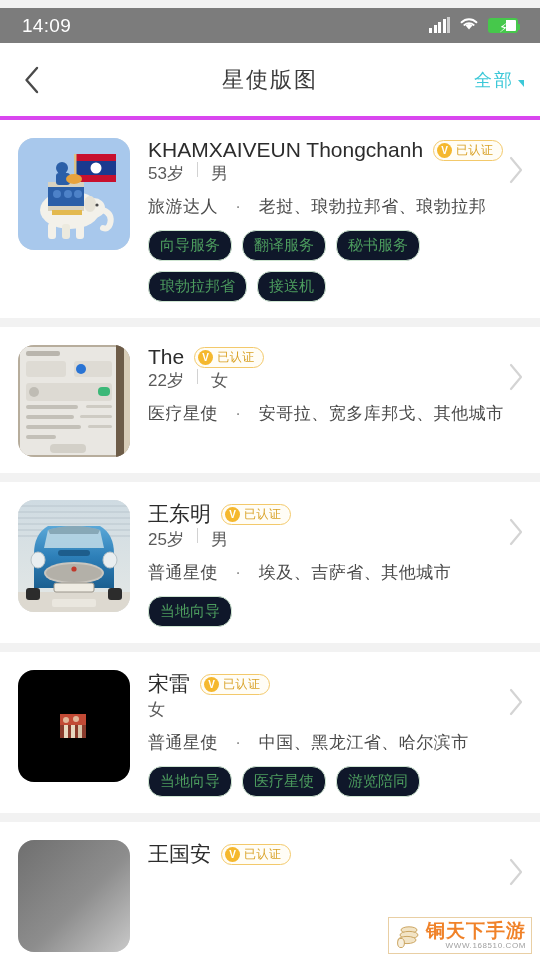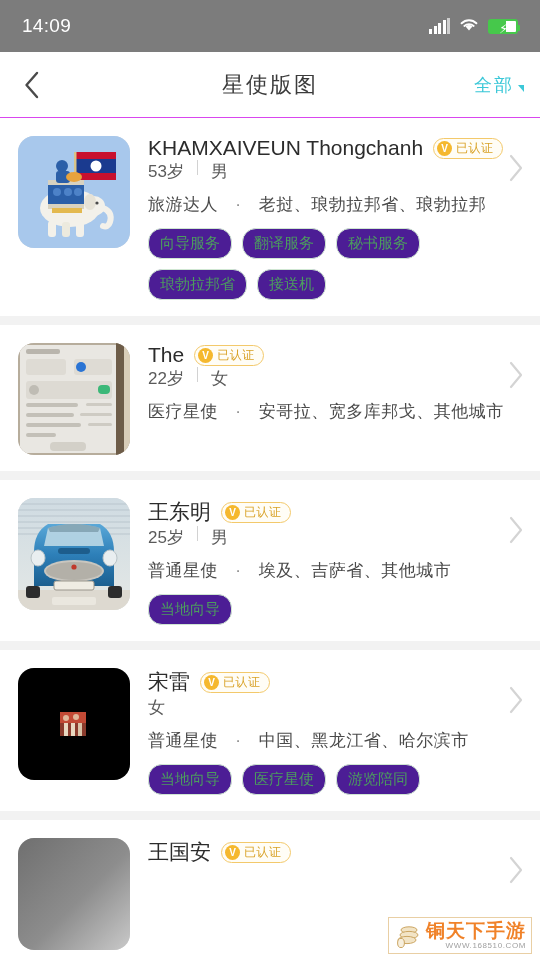--- a/index.html
+++ b/index.html
@@ -6,23 +6,23 @@
   html,body { width:540px; height:960px; }
   body {
     font-family:"Liberation Sans","DejaVu Sans",sans-serif;
     background:#f2f2f2;
     overflow:hidden;
     position:relative;
   }
 
   
   .statusbar {
-    height:52px; background:#7c7c7c;
+    height:35px; background:#7c7c7c;
     display:flex; align-items:center; justify-content:space-between;
-    padding:0 22px; color:#fff;
+    padding:0 22px; color:#fff;margin-top:8px;
   }
   .status-time { font-size:19px; letter-spacing:.3px; }
   .status-icons { display:flex; align-items:center; gap:9px; }
 
   .signal { display:flex; align-items:flex-end; gap:1.5px; height:15px; }
   .signal i { display:block; width:3px; background:#ffffff; }
   .signal i:nth-child(1){height:5px;} .signal i:nth-child(2){height:8px;}
   .signal i:nth-child(3){height:11px;} .signal i:nth-child(4){height:14px;}
   .signal i:nth-child(5){height:16px;background:#cfcfcf;}
 
@@ -34,23 +34,23 @@
     content:""; position:absolute; right:-4px; top:4px;
     width:2.5px; height:6px; background:#46c84b; border-radius:0 1px 1px 0;
   }
   .battery .fill{ width:62%; height:100%; background:#46c84b; }
   .battery .bolt{
     position:absolute; left:9px; top:0px; color:#fff; font-size:13px; line-height:15px;
   }
 
   
   .navbar {
-    height:66px; background:#ffffff;
+    height:77px; background:#ffffff;
     display:flex; align-items:center; position:relative;
-    border-bottom:1px solid #d946ef;
+    border-bottom:4px solid #d946ef;
   }
   .nav-back {
     width:62px; display:flex; align-items:center; justify-content:center;
     height:100%;
   }
   .nav-back svg { display:block; }
   .nav-title {
     position:absolute; left:0; right:0; text-align:center;
     font-size:22px; color:#3b3b3b; letter-spacing:2px; pointer-events:none;
   }
@@ -97,21 +97,21 @@
   .meta .sep {
     display:inline-block; width:1px; height:15px; background:#d2d2d2; margin:0 13px;
   }
   .role { margin-top:10px; font-size:17px; color:#4a4a4a; letter-spacing:.5px; }
   .role .dot { margin:0 12px; color:#8a8a8a; }
 
   .tags { display:flex; flex-wrap:wrap; gap:10px; margin-top:12px; }
   .tag {
     border:1px solid #cfe6d2; border-radius:14px;
     padding:5px 11px; font-size:15px; color:#4c9c5e;
-    background:#4c1d95; white-space:nowrap;
+    background:#0f172a; white-space:nowrap;
   }
 
   .chevron {
     position:absolute; right:14px; top:34px;
   }
 
   
   .watermark {
     position:absolute; right:8px; bottom:6px;
     display:flex; gap:4px;

